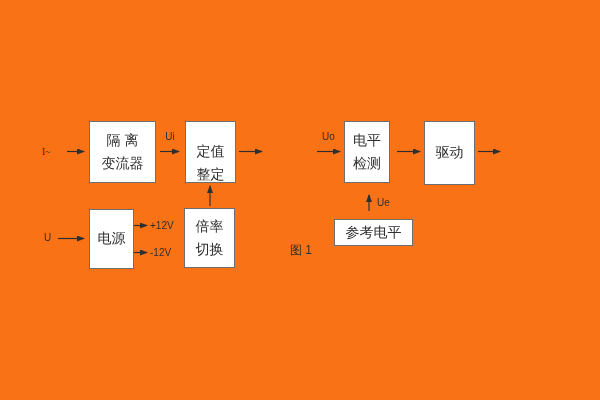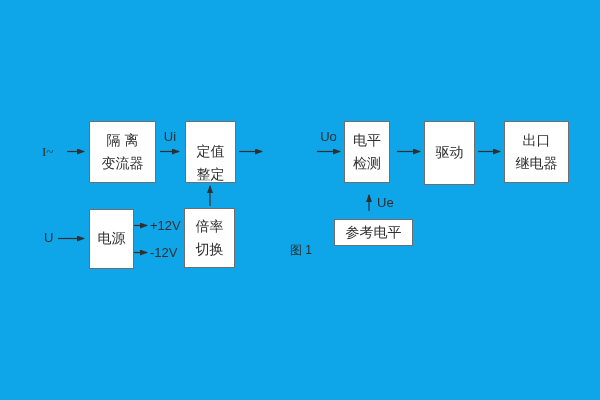--- a/index.html
+++ b/index.html
@@ -1,40 +1,40 @@
 <!DOCTYPE html>
 <html><head>
 <meta charset="utf-8">
 <style>
   html,body{margin:0;padding:0;background:#ffffff;}
   #stage{
     position:relative;
     width:600px;height:400px;
-    background:#0ea5e9;
+    background:#f97316;
     font-family:"Liberation Sans","DejaVu Sans",sans-serif;
     overflow:hidden;
   }
   .box{
     position:absolute;
     box-sizing:border-box;
     border:1px solid #6e6e6e;
     background:#ffffff;
     display:flex;
     flex-direction:column;
     align-items:center;
     justify-content:center;
     gap:7px;
     font-size:14px;
     color:#2f2f2f;
     line-height:1.1;
     white-space:nowrap;
   }
   .lbl{
     position:absolute;
-    font-size:13px;
+    font-size:10px;
     color:#2f2f2f;
     line-height:15px;
     white-space:nowrap;
   }
   .lbl.center{text-align:center;}
   .serif{font-family:"Liberation Serif","DejaVu Serif",serif;}
   #svg-arrows{position:absolute;left:0;top:0;width:600px;height:400px;}
   #svg-arrows line{stroke:#2f2f2f;stroke-width:1.2;}
 
   
@@ -91,24 +91,20 @@
     <span>定值</span>
     <span>整定</span>
   </div>
   <div class="box" id="b-level">
     <span>电平</span>
     <span>检测</span>
   </div>
   <div class="box" id="b-drive">
     <span>驱动</span>
   </div>
-  <div class="box" id="b-output">
-    <span>出口</span>
-    <span>继电器</span>
-  </div>
 
   <div class="box" id="b-power">
     <span>电源</span>
   </div>
   <div class="box" id="b-ratio">
     <span>倍率</span>
     <span>切换</span>
   </div>
   <div class="box" id="b-reference">
     <span>参考电平</span>

